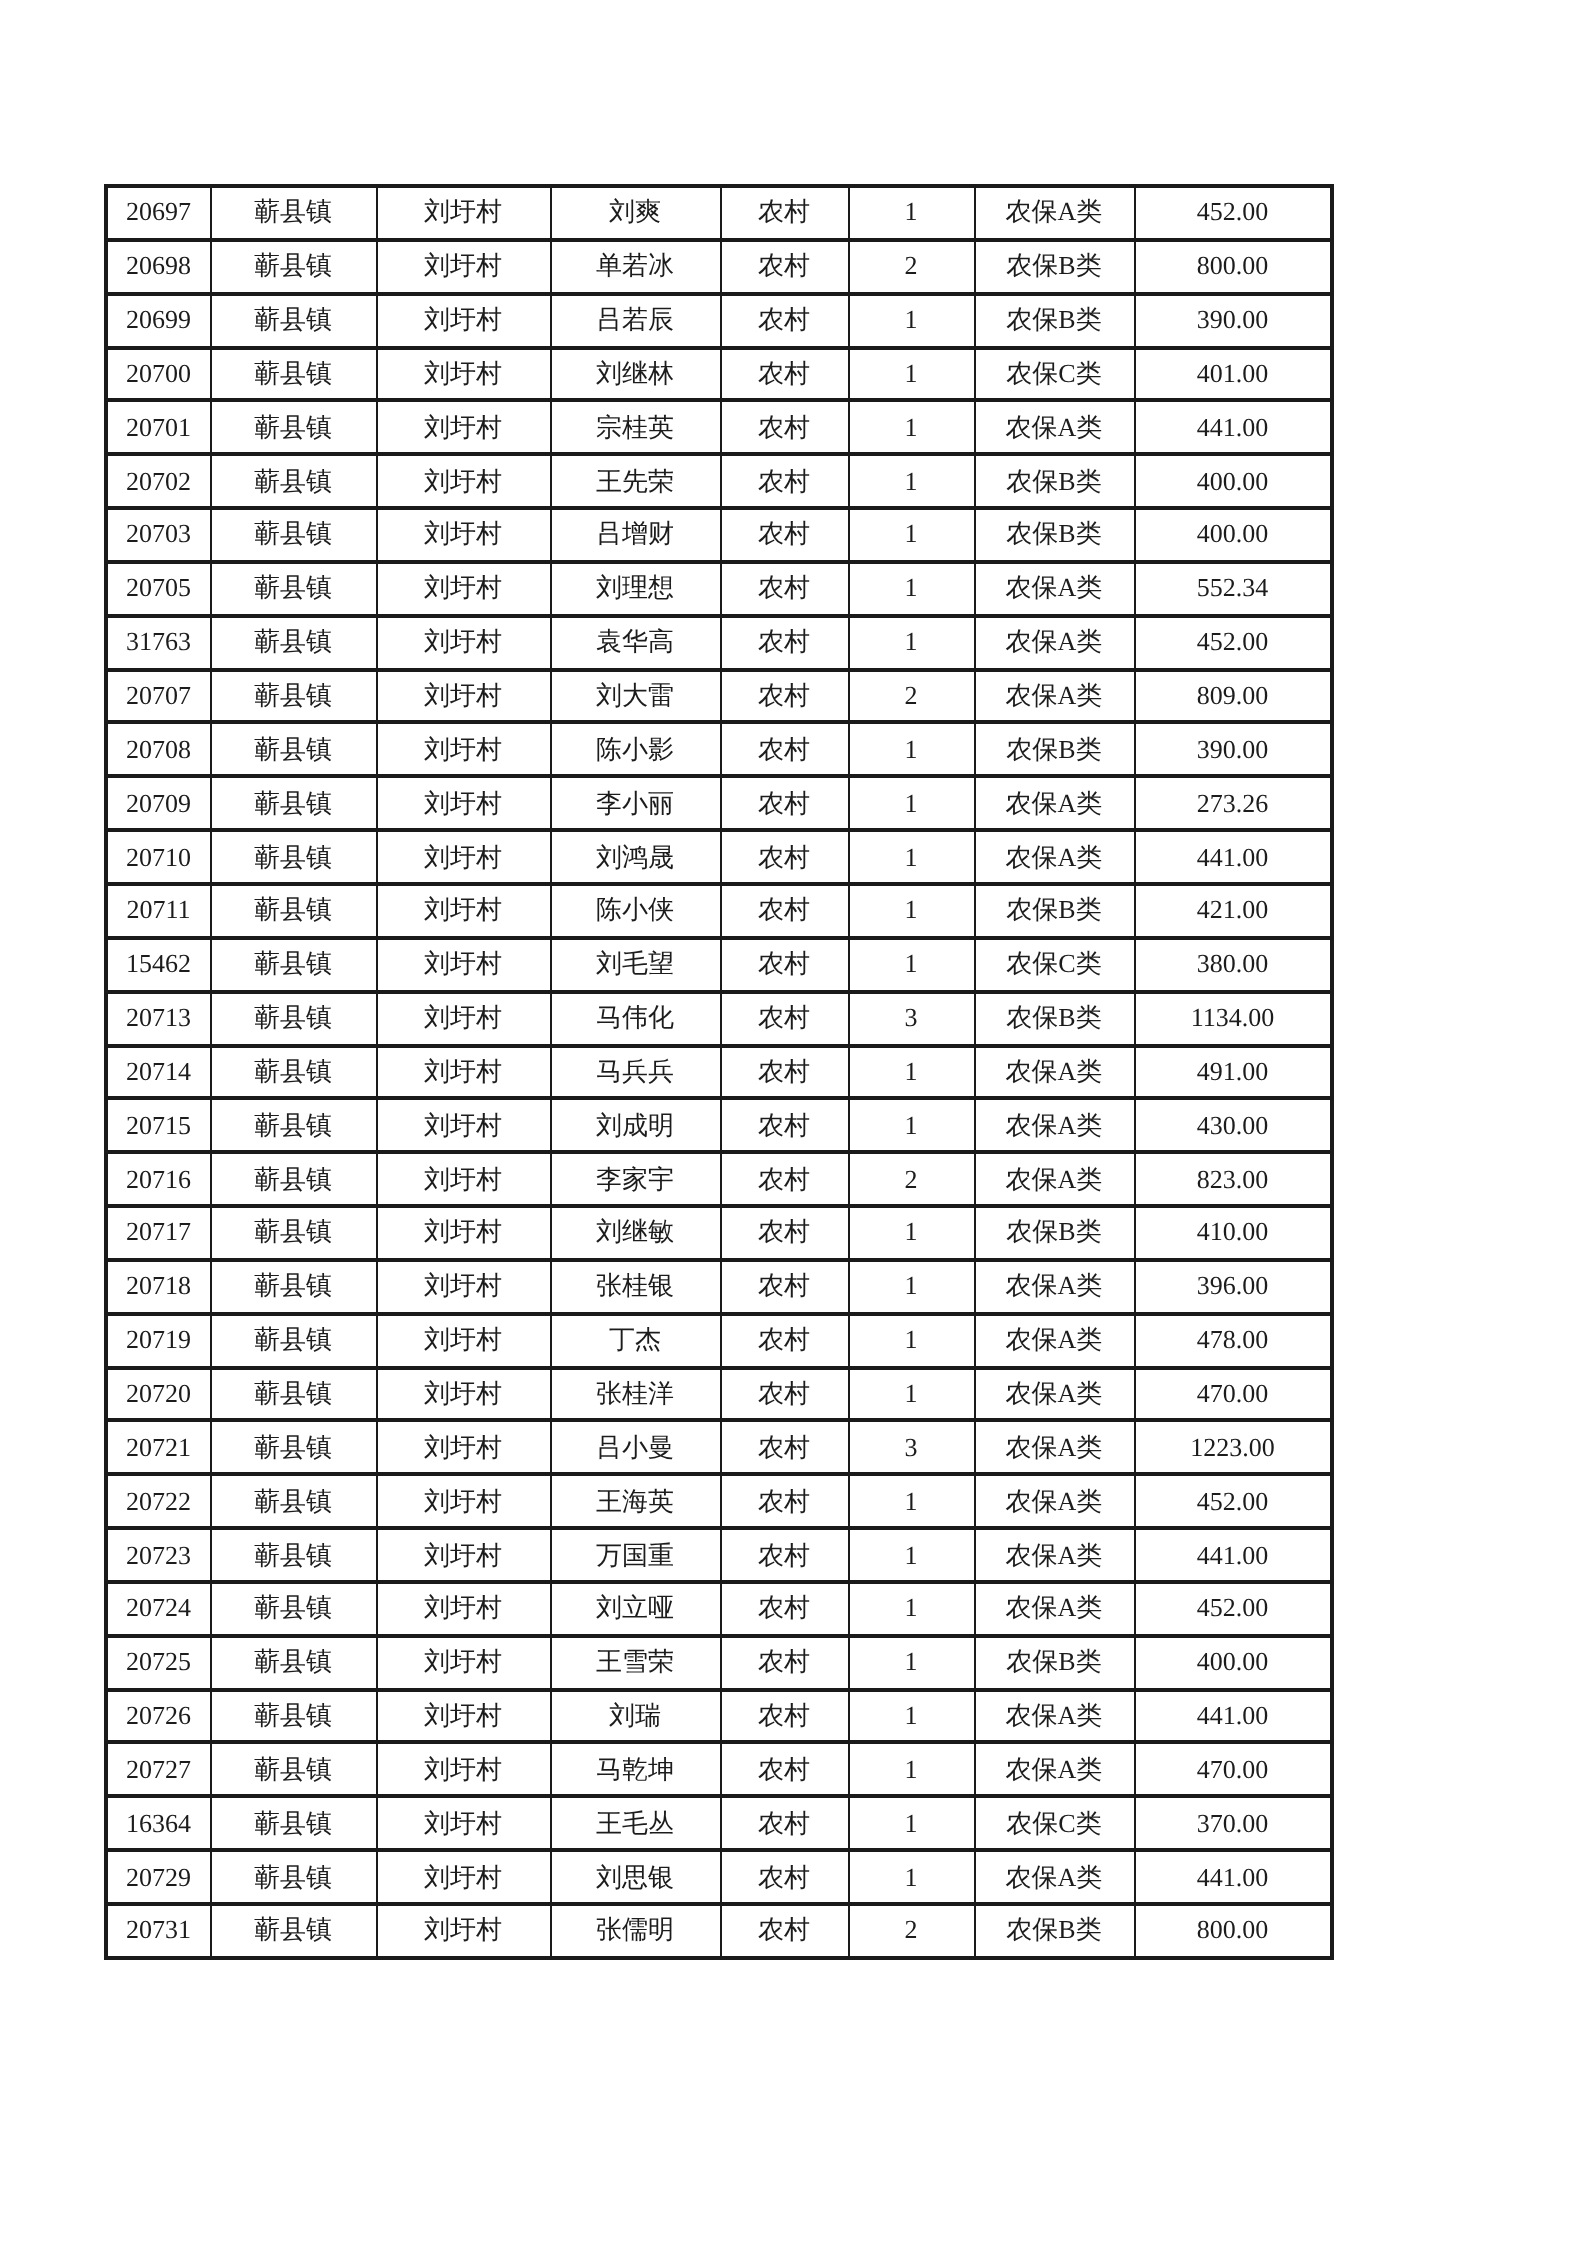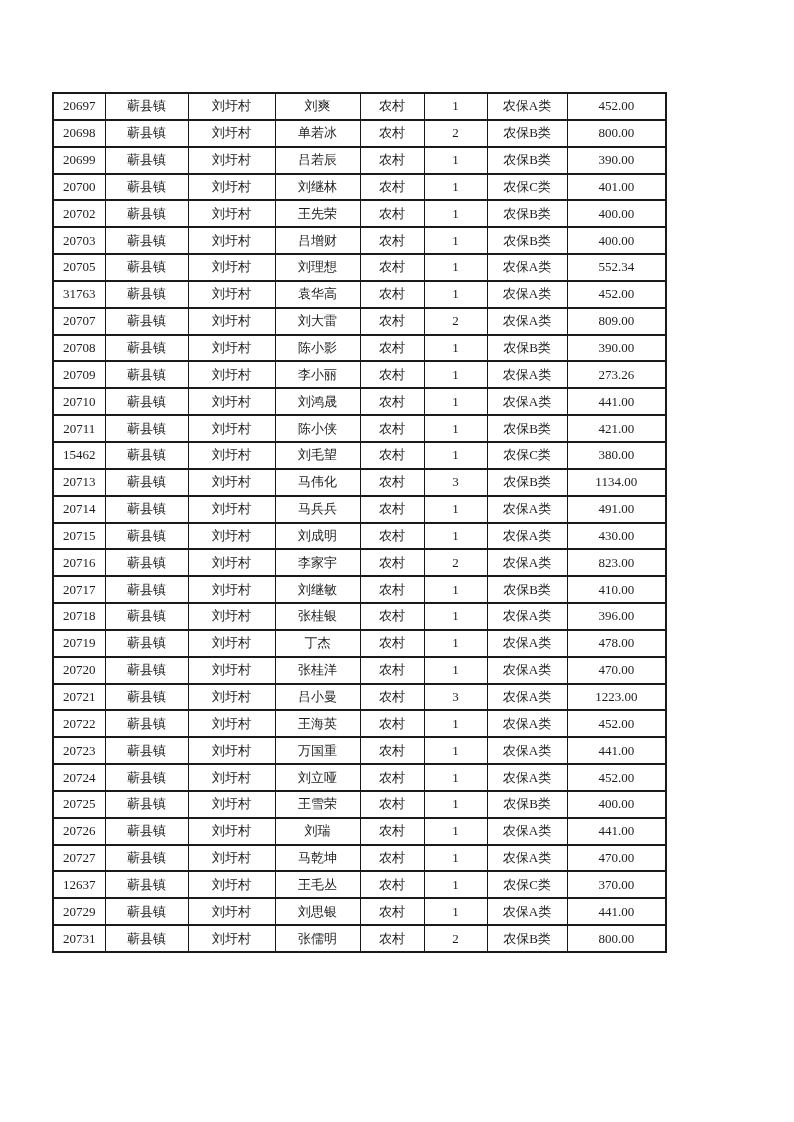--- a/index.html
+++ b/index.html
@@ -99,20 +99,30 @@
           <td>20700</td>
           <td>蕲县镇</td>
           <td>刘圩村</td>
           <td>刘继林</td>
           <td>农村</td>
           <td>1</td>
           <td>农保C类</td>
           <td>401.00</td>
         </tr>
         <tr>
+          <td>20701</td>
+          <td>蕲县镇</td>
+          <td>刘圩村</td>
+          <td>宗桂英</td>
+          <td>农村</td>
+          <td>1</td>
+          <td>农保A类</td>
+          <td>441.00</td>
+        </tr>
+        <tr>
           <td>20702</td>
           <td>蕲县镇</td>
           <td>刘圩村</td>
           <td>王先荣</td>
           <td>农村</td>
           <td>1</td>
           <td>农保B类</td>
           <td>400.00</td>
         </tr>
         <tr>
@@ -349,21 +359,21 @@
           <td>20727</td>
           <td>蕲县镇</td>
           <td>刘圩村</td>
           <td>马乾坤</td>
           <td>农村</td>
           <td>1</td>
           <td>农保A类</td>
           <td>470.00</td>
         </tr>
         <tr>
-          <td>12637</td>
+          <td>16364</td>
           <td>蕲县镇</td>
           <td>刘圩村</td>
           <td>王毛丛</td>
           <td>农村</td>
           <td>1</td>
           <td>农保C类</td>
           <td>370.00</td>
         </tr>
         <tr>
           <td>20729</td>

